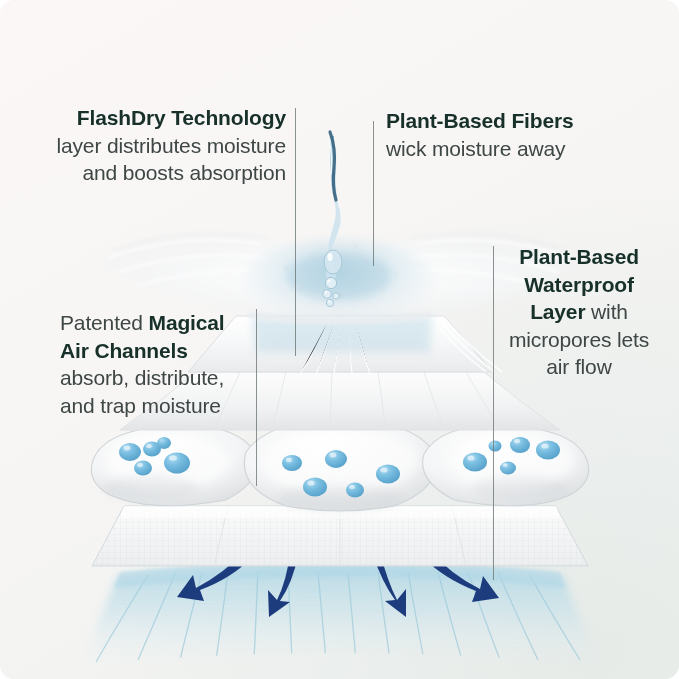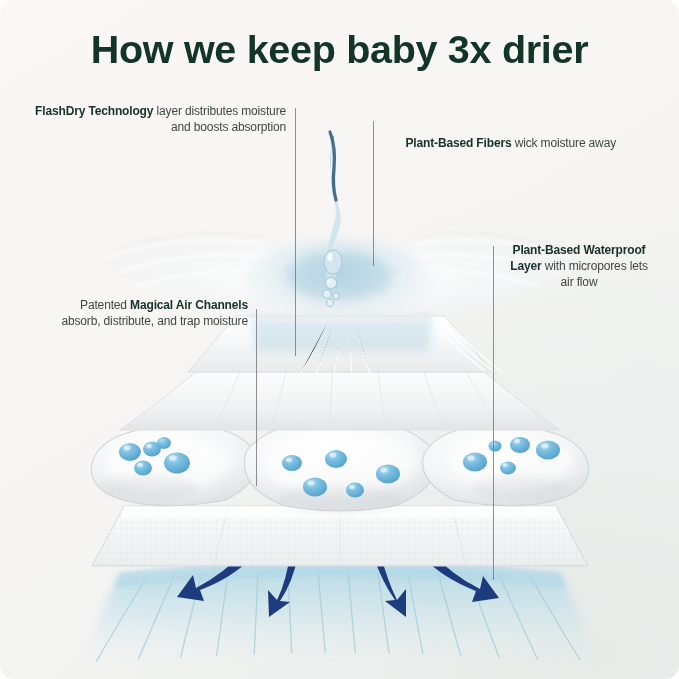--- a/index.html
+++ b/index.html
@@ -39,50 +39,49 @@
   .graphic {
     position: absolute;
     left: 0; top: 0;
     width: 679px; height: 679px;
     pointer-events: none;
   }
 
   
   .label {
     position: absolute;
-    font-size: 12px;
+    font-size: 21px;
     line-height: 1.315;
     color: #3e4745;
     letter-spacing: -0.15px;
   }
   .label b { color: #17302a; font-weight: bold; }
 
   .label-flashdry {
     left: 34px;
     top: 104px;
     width: 252px;
     text-align: right;
   }
   .label-fibers {
     left: 386px;
-    top: 136px;
+    top: 107px;
     width: 230px;
-    text-align: right;
+    text-align: left;
   }
   .label-waterproof {
     left: 504px;
     top: 243px;
     width: 150px;
     text-align: center;
   }
   .label-channels {
     left: 60px;
-    top: 298px;
+    top: 309px;
     width: 188px;
-    text-align: right;
   }
 
   
   .conn {
     position: absolute;
     width: 1px;
     background: #6f7a78;
     opacity: 0.82;
   }
   .conn-flashdry  { left: 295px; top: 108px; height: 248px; }
@@ -371,21 +370,20 @@
         <circle cx="330" cy="303" r="3.6"></circle>
       </g>
       <g fill="#ffffff" opacity="0.8">
         <circle cx="329" cy="281" r="1.6"></circle>
         <circle cx="326" cy="292" r="1.2"></circle>
         <circle cx="329" cy="301" r="1"></circle>
       </g>
     </g>
   </svg>
 
-  <div class="title">How we keep baby 3x drier</div>
 
   <div class="conn conn-flashdry"></div>
   <div class="conn conn-fibers"></div>
   <div class="conn conn-waterproof"></div>
   <div class="conn conn-channels"></div>
 
   <div class="label label-flashdry">
     <b>FlashDry Technology</b>
     <span>layer distributes moisture and boosts absorption</span>
   </div>

